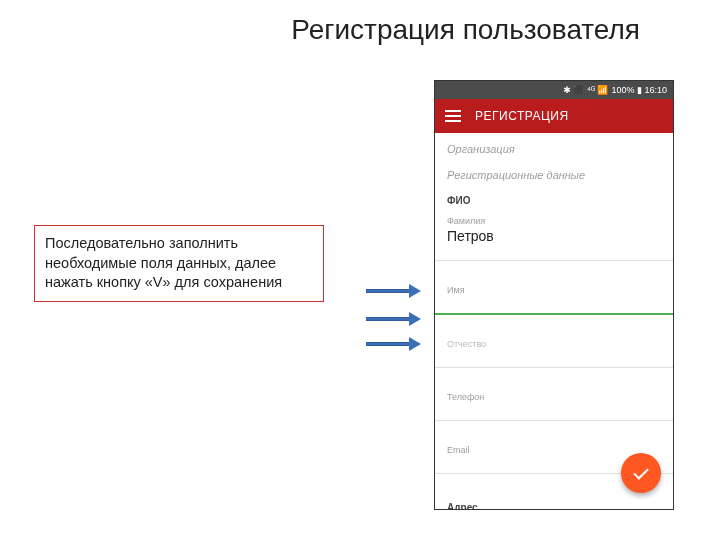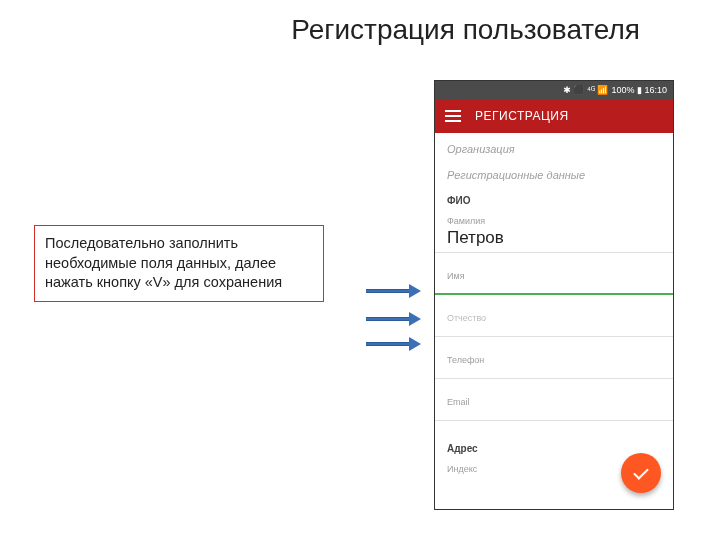--- a/index.html
+++ b/index.html
@@ -91,25 +91,25 @@
     color: #444;
     font-weight: 700;
     padding: 10px 12px 4px 12px;
   }
   .field-label {
     font-size: 9px;
     color: #9e9e9e;
     padding: 6px 12px 0 12px;
   }
   .field-value {
-    font-size: 17px;
+    font-size: 14px;
     color: #222;
-    padding: 2px 12px 4px 12px;
+    padding: 2px 12px 16px 12px;
     border-bottom: 1px solid #e0e0e0;
-    margin: 0 0 12px 0;
+    margin: 0 0 18px 0;
     min-height: 14px;
   }
   .field-value.active {
     border-bottom: 2px solid #4caf50;
   }
   .fab {
     position: absolute;
     right: 12px;
     bottom: 16px;
     width: 40px;

